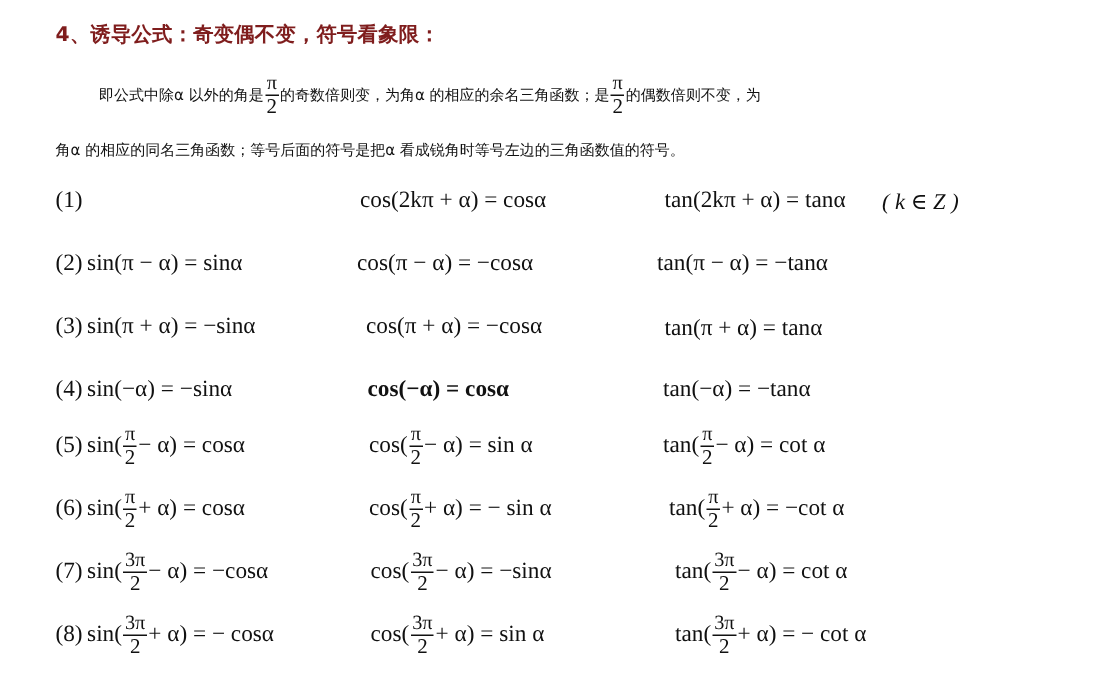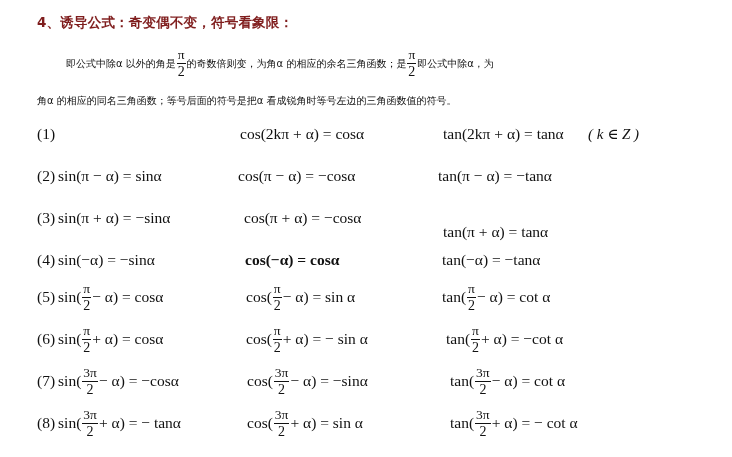--- a/index.html
+++ b/index.html
@@ -37,21 +37,21 @@
 
 <div class="heading">4、诱导公式：奇变偶不变，符号看象限：</div>
 
 <div class="para" style="left:66px; top:48px;">
   <span class="cjk">即公式中除α 以外的角是</span><span class="frac">
       <span class="num">π</span>
       <span class="den">2</span>
     </span><span class="cjk">的奇数倍则变，为角α 的相应的余名三角函数；是</span><span class="frac">
       <span class="num">π</span>
       <span class="den">2</span>
-    </span><span class="cjk">即公式中除α，为</span>
+    </span><span class="cjk">的偶数倍则不变，为</span>
 </div>
 <div class="para" style="left:37px; top:91px;">
   <span class="cjk">角α 的相应的同名三角函数；等号后面的符号是把α 看成锐角时等号左边的三角函数值的符号。</span>
 </div>
 
 <div class="cond">( k ∈ Z )</div>
 
 <div id="formulas">
     <div class="eq" style="left: 37px; top: 125px;">
       <span class="lbl">(1)</span>
@@ -72,21 +72,21 @@
     <div class="eq" style="left: 438px; top: 167px;">
       <span>tan(π − α) = −tanα</span>
     </div>
     <div class="eq" style="left: 37px; top: 209px;">
       <span class="lbl">(3)</span>
       <span>sin(π + α) = −sinα</span>
     </div>
     <div class="eq" style="left: 244px; top: 209px;">
       <span>cos(π + α) = −cosα</span>
     </div>
-    <div class="eq" style="left: 443px; top: 223px; justify-content: flex-end;">
+    <div class="eq" style="left: 443px; top: 210px; justify-content: flex-end;">
       <span>tan(π + α) = tanα</span>
     </div>
     <div class="eq" style="left: 37px; top: 251px;">
       <span class="lbl">(4)</span>
       <span>sin(−α) = −sinα</span>
     </div>
     <div class="eq" style="left: 245px; top: 251px; font-weight: bold;">
       <span>cos(−α) = cosα</span>
     </div>
     <div class="eq" style="left: 442px; top: 251px;">
@@ -167,21 +167,21 @@
       </span>
       <span>− α) = cot α</span>
     </div>
     <div class="eq" style="left: 37px; top: 408px;">
       <span class="lbl">(8)</span>
       <span>sin(</span>
       <span class="frac">
         <span class="num">3π</span>
         <span class="den">2</span>
       </span>
-      <span>+ α) = − tanα</span>
+      <span>+ α) = − cosα</span>
     </div>
     <div class="eq" style="left: 247px; top: 408px;">
       <span>cos(</span>
       <span class="frac">
         <span class="num">3π</span>
         <span class="den">2</span>
       </span>
       <span>+ α) = sin α</span>
     </div>
     <div class="eq" style="left: 450px; top: 408px;">

